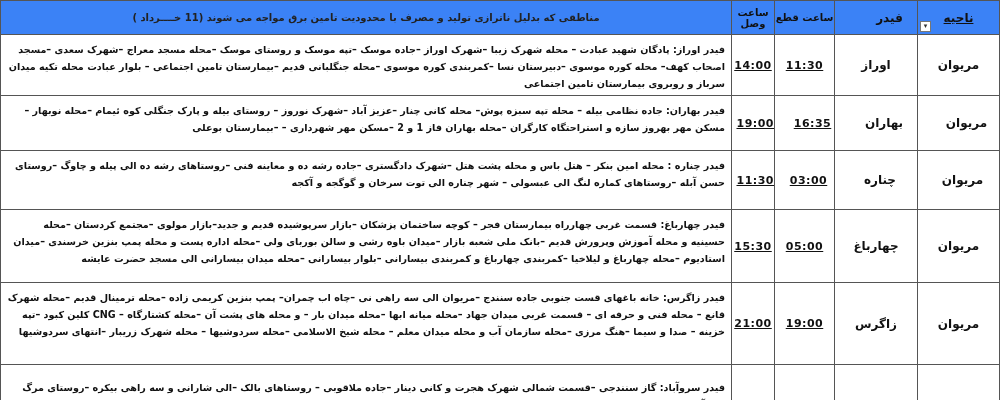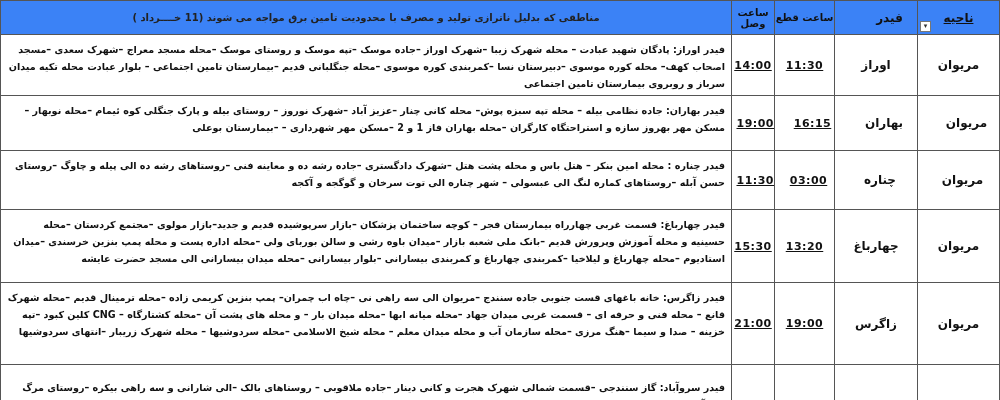--- a/index.html
+++ b/index.html
@@ -77,35 +77,35 @@
     <tr class="r1">
       <td>مریوان</td>
       <td>اوراز</td>
       <td class="time">11:30</td>
       <td class="time">14:00</td>
       <td class="areas">فیدر اوراز: پادگان شهید عبادت – محله شهرک زیبا –شهرک اوراز –جاده موسک –تپه موسک و روستای موسک –محله مسجد معراج –شهرک سعدی –مسجد اصحاب کهف– محله کوره موسوی –دبیرستان نسا –کمربندی کوره موسوی –محله جنگلبانی قدیم –بیمارستان تامین اجتماعی – بلوار عبادت محله تکیه میدان سرباز و روبروی بیمارستان تامین اجتماعی</td>
     </tr>
     <tr class="r2">
       <td>مریوان</td>
       <td>بهاران</td>
-      <td class="time">16:15</td>
+      <td class="time">16:35</td>
       <td class="time">19:00</td>
       <td class="areas">فیدر بهاران: جاده نظامی بیله – محله تپه سبزه پوش– محله کانی چنار –عزیز آباد –شهرک نوروز – روستای بیله و پارک جنگلی کوه ئیمام –محله نوبهار –مسکن مهر بهروز سازه و استراحتگاه کارگران –محله بهاران فاز 1 و 2 –مسکن مهر شهرداری – –بیمارستان بوعلی</td>
     </tr>
     <tr class="r3">
       <td>مریوان</td>
       <td>چناره</td>
       <td class="time">03:00</td>
       <td class="time">11:30</td>
       <td class="areas">فیدر چناره : محله امین بنکر – هتل باس و محله پشت هتل –شهرک دادگستری –جاده رشه ده و معاینه فنی –روستاهای رشه ده الی پیله و چاوگ –روستای حسن آبله –روستاهای کماره لنگ الی عبسولی – شهر چناره الی توت سرخان و گوگجه و آکجه</td>
     </tr>
     <tr class="r4">
       <td>مریوان</td>
       <td>چهارباغ</td>
-      <td class="time">13:20</td>
+      <td class="time">05:00</td>
       <td class="time">15:30</td>
       <td class="areas">فیدر چهارباغ: قسمت غربی چهارراه بیمارستان فجر – کوچه ساختمان پزشکان –بازار سرپوشیده قدیم و جدید–بازار مولوی –مجتمع کردستان –محله حسینیه و محله آموزش وپرورش قدیم –بانک ملی شعبه بازار –میدان باوه رشی و سالن بوربای ولی –محله اداره پست و محله پمپ بنزین خرسندی –میدان استادیوم –محله چهارباغ و لیلاخیا –کمربندی چهارباغ و کمربندی بیسارانی –بلوار بیسارانی –محله میدان بیسارانی الی مسجد حضرت عایشه</td>
     </tr>
     <tr class="r5">
       <td>مریوان</td>
       <td>زاگرس</td>
       <td class="time">19:00</td>
       <td class="time">21:00</td>
       <td class="areas">فیدر زاگرس: خانه باغهای قست جنوبی جاده سنندج –مریوان الی سه راهی نی –چاه اب چمران– پمپ بنزین کریمی زاده –محله ترمینال قدیم –محله شهرک قانع – محله فنی و حرفه ای – قسمت غربی میدان جهاد –محله میانه ابها –محله میدان بار – و محله های پشت آن –محله کشتارگاه – CNG کلین کبود –تپه خزینه – صدا و سیما –هنگ مرزی –محله سازمان آب و محله میدان معلم – محله شیخ الاسلامی –محله سردوشیها – محله شهرک زریبار –انتهای سردوشیها</td>
     </tr>

